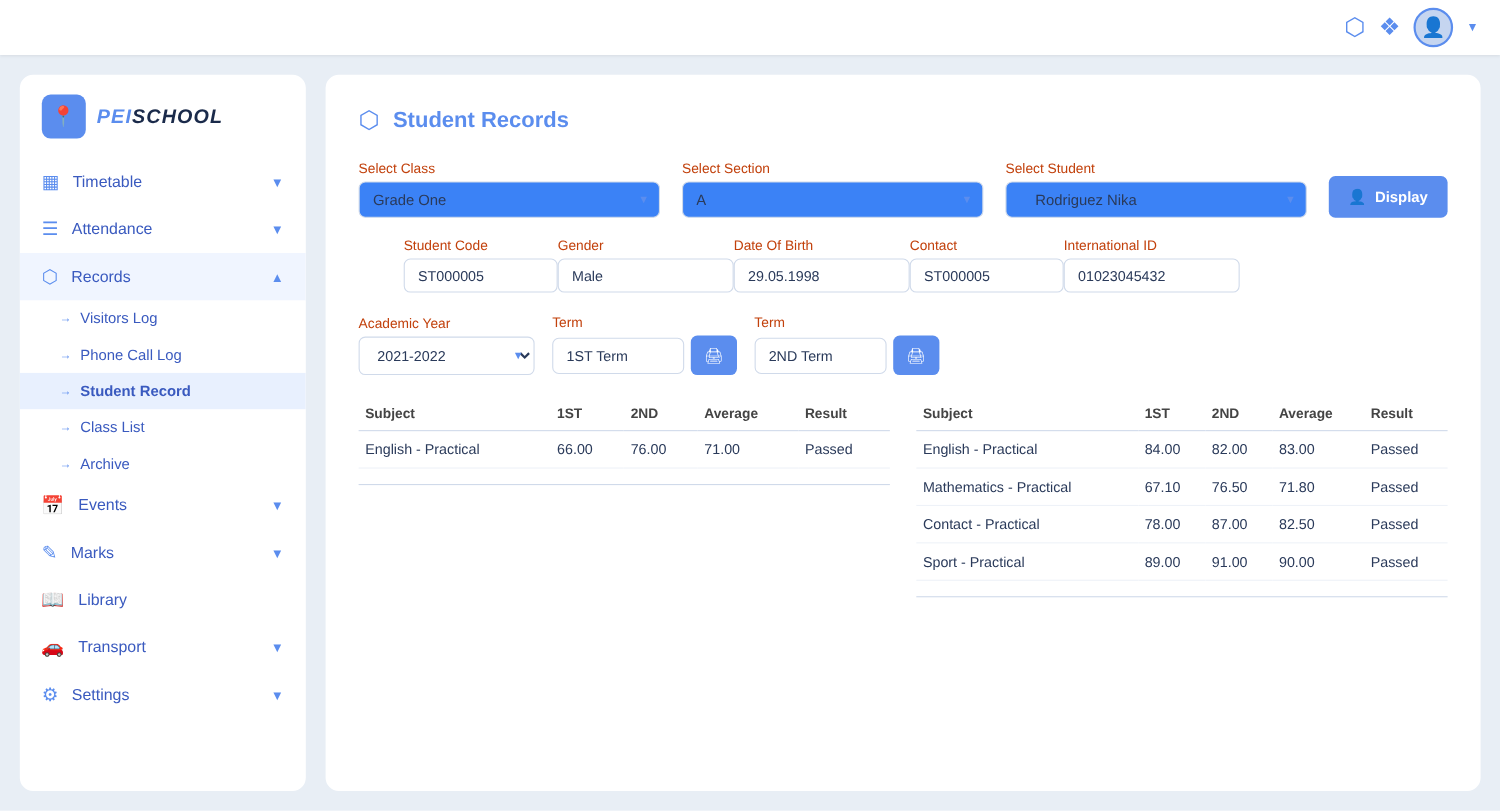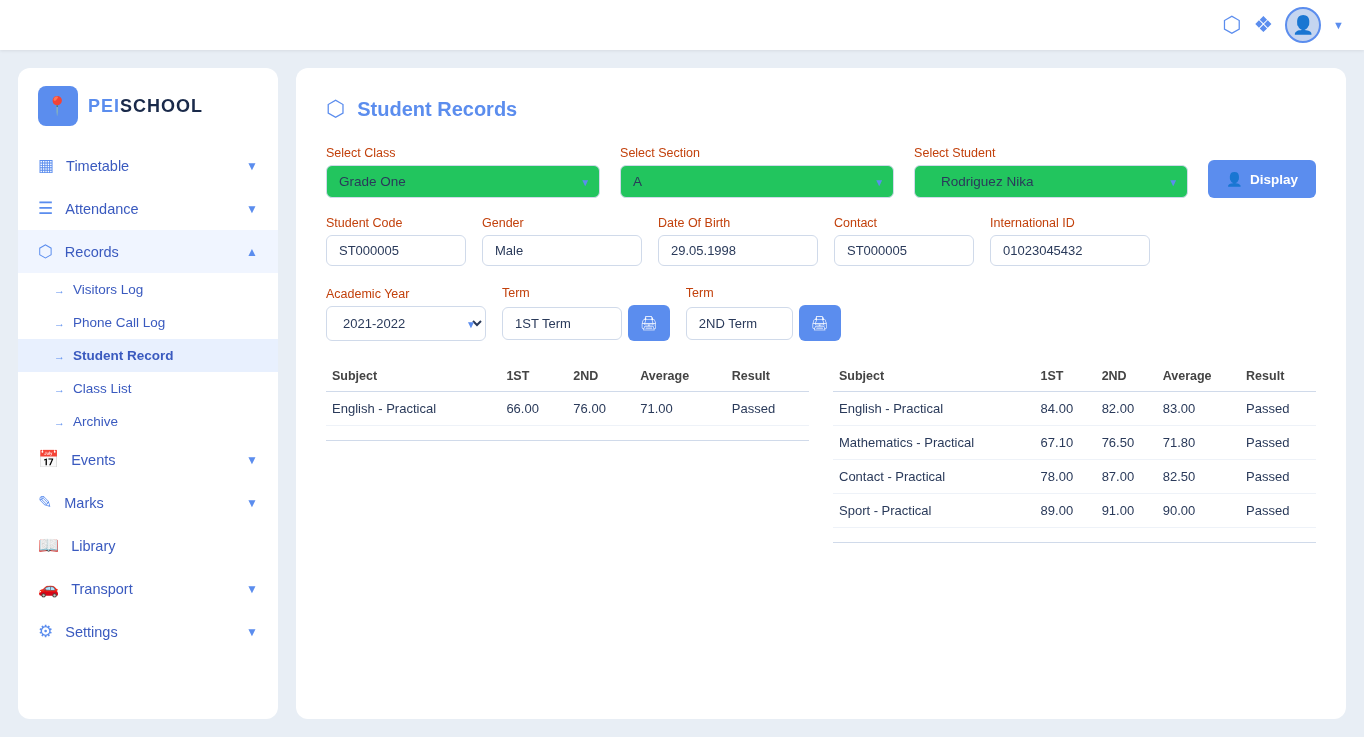--- a/index.html
+++ b/index.html
@@ -64,20 +64,21 @@
       border-radius: 8px;
       display: flex; align-items: center; justify-content: center;
       color: #fff;
       font-size: 18px;
     }
     .logo-text {
       font-size: 18px;
       font-weight: 700;
       color: #1a2a4a;
       letter-spacing: 1px;
+      font-style: italic;
     }
     .logo-text span { color: #5b8dee; }
     .sidebar-nav { width: 100%; }
     .nav-item {
       display: flex;
       align-items: center;
       justify-content: space-between;
       padding: 11px 20px;
       cursor: pointer;
       color: #3a5abf;
@@ -142,21 +143,21 @@
       font-size: 12.5px;
       color: #c2410c;
       font-weight: 500;
     }
     .form-select, .form-input {
       border: 1px solid #d0daea;
       border-radius: 6px;
       padding: 8px 12px;
       font-size: 13.5px;
       color: #2a3a5a;
-      background: #22c55e;
+      background: #3b82f6;
       outline: none;
       width: 100%;
       appearance: none;
       -webkit-appearance: none;
     }
     .select-wrapper {
       position: relative;
     }
     .select-wrapper::after {
       content: '▼';
@@ -179,22 +180,22 @@
       cursor: pointer;
       display: flex;
       align-items: center;
       gap: 7px;
       white-space: nowrap;
       height: 38px;
     }
     
     .info-row {
       display: flex;
-      gap: 16px;
       margin-bottom: 20px;
+      margin-left: 41px;
     }
     .info-group {
       display: flex;
       flex-direction: column;
       gap: 5px;
     }
     .info-value {
       border: 1px solid #d0daea;
       border-radius: 6px;
       padding: 7px 12px;
@@ -475,21 +476,21 @@
         <div style="display:flex;gap:6px;align-items:center;">
           <input class="term-input" value="1ST Term" style="width: 120px;" readonly="">
           <button class="print-btn">
             <span>🖨</span>
           </button>
         </div>
       </div>
       <div class="term-group">
         <span class="form-label">Term</span>
         <div style="display:flex;gap:6px;align-items:center;">
-          <input class="term-input" value="2ND Term" style="width: 107px;" readonly="">
+          <input class="term-input" value="2ND Term" style="width: 120px;" readonly="">
           <button class="print-btn">
             <span>🖨</span>
           </button>
         </div>
       </div>
     </div>
 
     <div class="tables-row">
 
       <div class="table-section">

